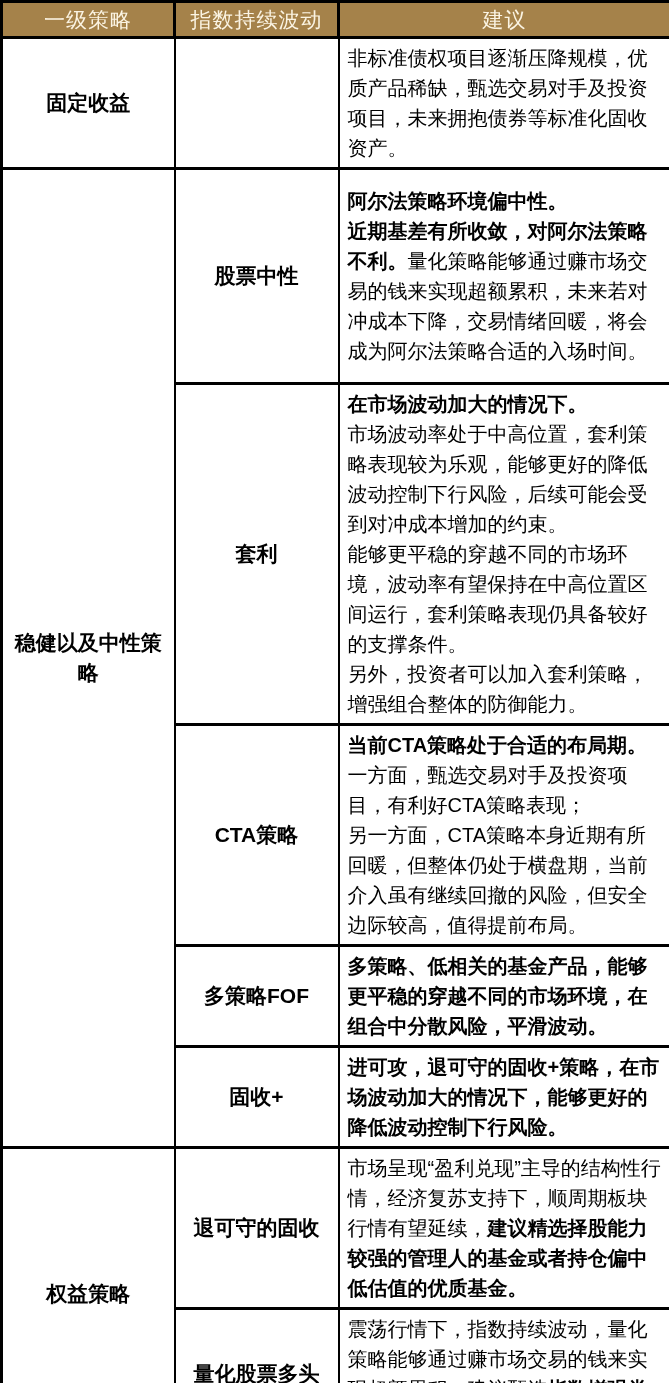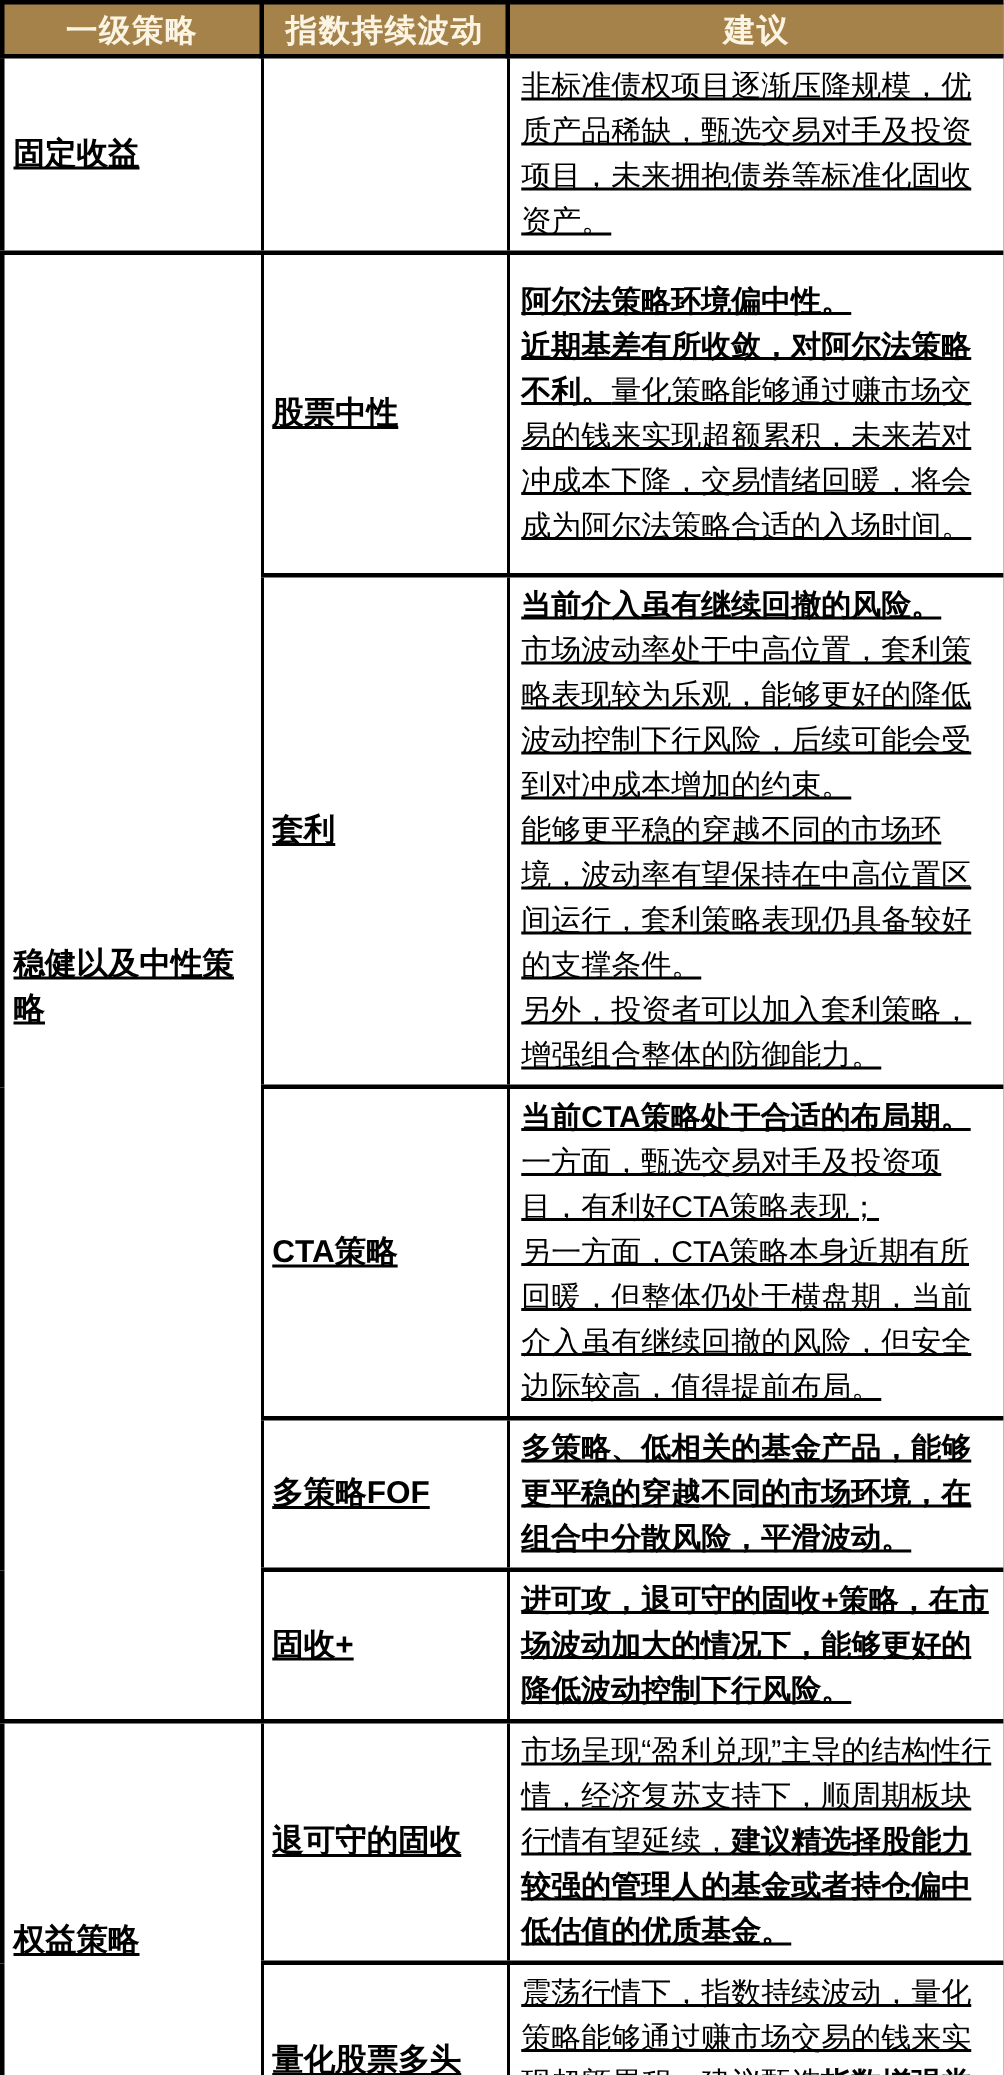--- a/index.html
+++ b/index.html
@@ -23,38 +23,38 @@
     table-layout:fixed;
     border:3px solid var(--border);
   }
   col.c1{width:173px;}
   col.c2{width:164px;}
   col.c3{width:332px;}
   th{
     background:var(--header-bg);
     color:var(--header-text);
     font-size:21px;
-    font-weight:bold;
+    font-weight:normal;
     height:36px;
     padding:2px 4px;
     border:3px solid var(--border);
     text-align:center;
     vertical-align:middle;
     letter-spacing:1px;
   }
   td{
     border:2px solid var(--border);
     border-top-width:3px;
     border-bottom-width:3px;
     vertical-align:middle;
-    text-decoration:underline;
   }
   td.primary, td.sub{
     font-weight:bold;
     font-size:21px;
+    text-align:center;
     padding:4px 6px;
     line-height:30px;
   }
   td.rec{
     font-size:20px;
     line-height:30px;
     padding:4px 6px 4px 8px;
     text-align:left;
   }
   td.rec .b{font-weight:bold;}
@@ -91,21 +91,21 @@
         <td class="rec"><span>非标准债权项目逐渐压降规模，优质产品稀缺，甄选交易对手及投资项目，未来拥抱债券等标准化固收资产。</span></td>
       </tr>
 
       <tr class="h-r2">
         <td class="primary" rowspan="5">稳健以及中性策略</td>
         <td class="sub">股票中性</td>
         <td class="rec"><span class="b">阿尔法策略环境偏中性。</span><br><span class="b">近期基差有所收敛，对阿尔法策略不利。</span><span>量化策略能够通过赚市场交易的钱来实现超额累积，未来若对冲成本下降，交易情绪回暖，将会成为阿尔法策略合适的入场时间。</span></td>
       </tr>
       <tr class="h-r3">
         <td class="sub">套利</td>
-        <td class="rec"><span class="b">当前介入虽有继续回撤的风险。</span><br><span>市场波动率处于中高位置，套利策略表现较为乐观，能够更好的降低波动控制下行风险，后续可能会受到对冲成本增加的约束。</span><br><span>能够更平稳的穿越不同的市场环境，波动率有望保持在中高位置区间运行，套利策略表现仍具备较好的支撑条件。</span><br><span>另外，投资者可以加入套利策略，增强组合整体的防御能力。</span></td>
+        <td class="rec"><span class="b">在市场波动加大的情况下。</span><br><span>市场波动率处于中高位置，套利策略表现较为乐观，能够更好的降低波动控制下行风险，后续可能会受到对冲成本增加的约束。</span><br><span>能够更平稳的穿越不同的市场环境，波动率有望保持在中高位置区间运行，套利策略表现仍具备较好的支撑条件。</span><br><span>另外，投资者可以加入套利策略，增强组合整体的防御能力。</span></td>
       </tr>
       <tr class="h-r4">
         <td class="sub">CTA策略</td>
         <td class="rec"><span class="b">当前CTA策略处于合适的布局期。</span><br><span>一方面，甄选交易对手及投资项目，有利好CTA策略表现；</span><br><span>另一方面，CTA策略本身近期有所回暖，但整体仍处于横盘期，当前介入虽有继续回撤的风险，但安全边际较高，值得提前布局。</span></td>
       </tr>
       <tr class="h-r5">
         <td class="sub">多策略FOF</td>
         <td class="rec"><span class="b">多策略、低相关的基金产品，能够更平稳的穿越不同的市场环境，在组合中分散风险，平滑波动。</span></td>
       </tr>
       <tr class="h-r6">

